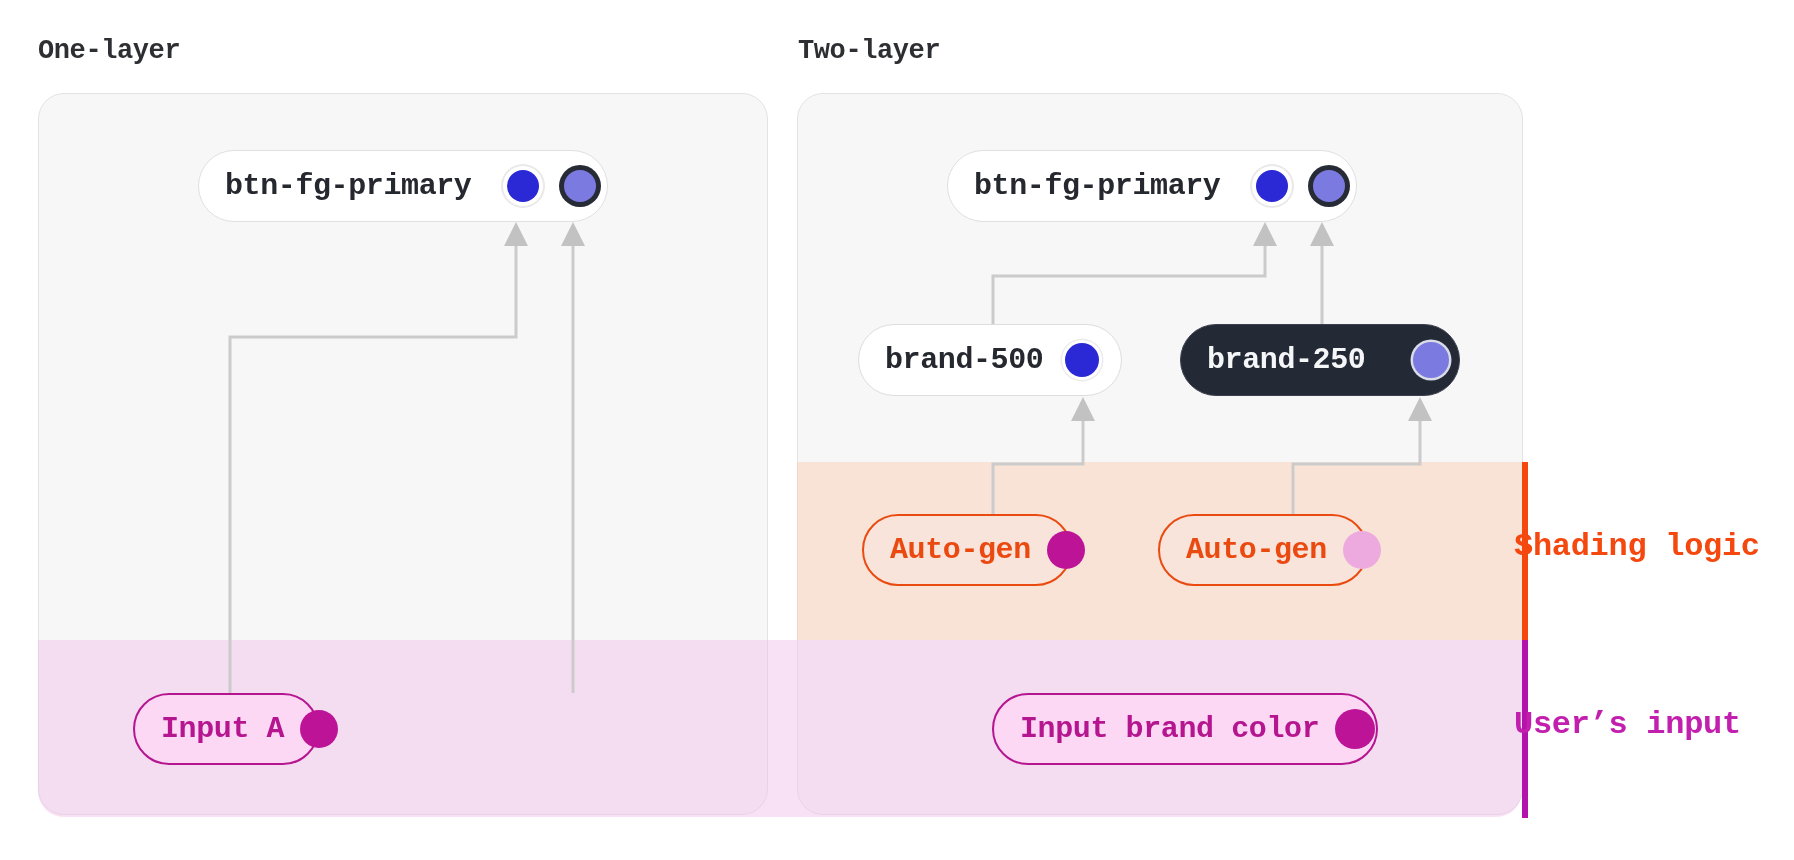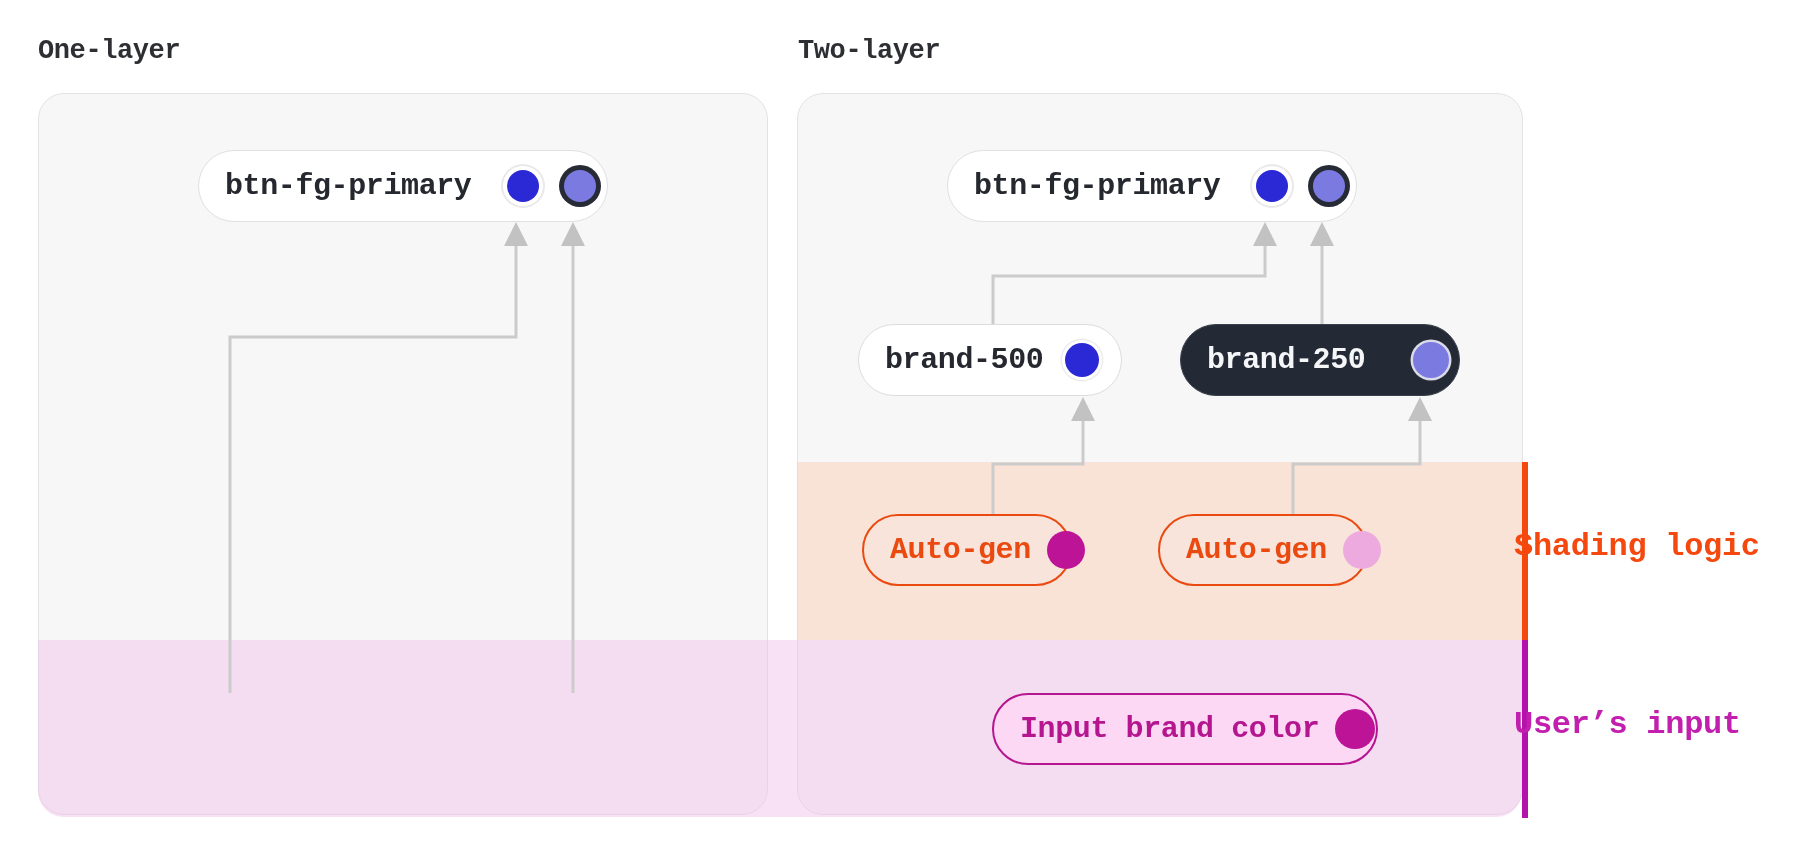--- a/index.html
+++ b/index.html
@@ -108,20 +108,24 @@
   </svg>
 
   <div class="pill pill-token" style="left:198px;top:150px;width:410px;">
     <span>btn-fg-primary</span>
     <span class="dot-group">
       <span class="dot dot-32 ring-light" style="background: rgb(43, 40, 214);"></span>
       <span class="dot dot-32 ring-dark" style="background: rgb(123, 122, 225);"></span>
     </span>
   </div>
 
+  <div class="pill pill-input" style="left:133px;top:693px;width:186px;">
+    <span>Input A</span>
+    <span class="dot dot-38 ml" style="background: rgb(188, 19, 151);"></span>
+  </div>
 
 
   <div class="pill pill-token" style="left:947px;top:150px;width:410px;">
     <span>btn-fg-primary</span>
     <span class="dot-group">
       <span class="dot dot-32 ring-light" style="background: rgb(43, 40, 214);"></span>
       <span class="dot dot-32 ring-dark" style="background: rgb(123, 122, 225);"></span>
     </span>
   </div>
 

